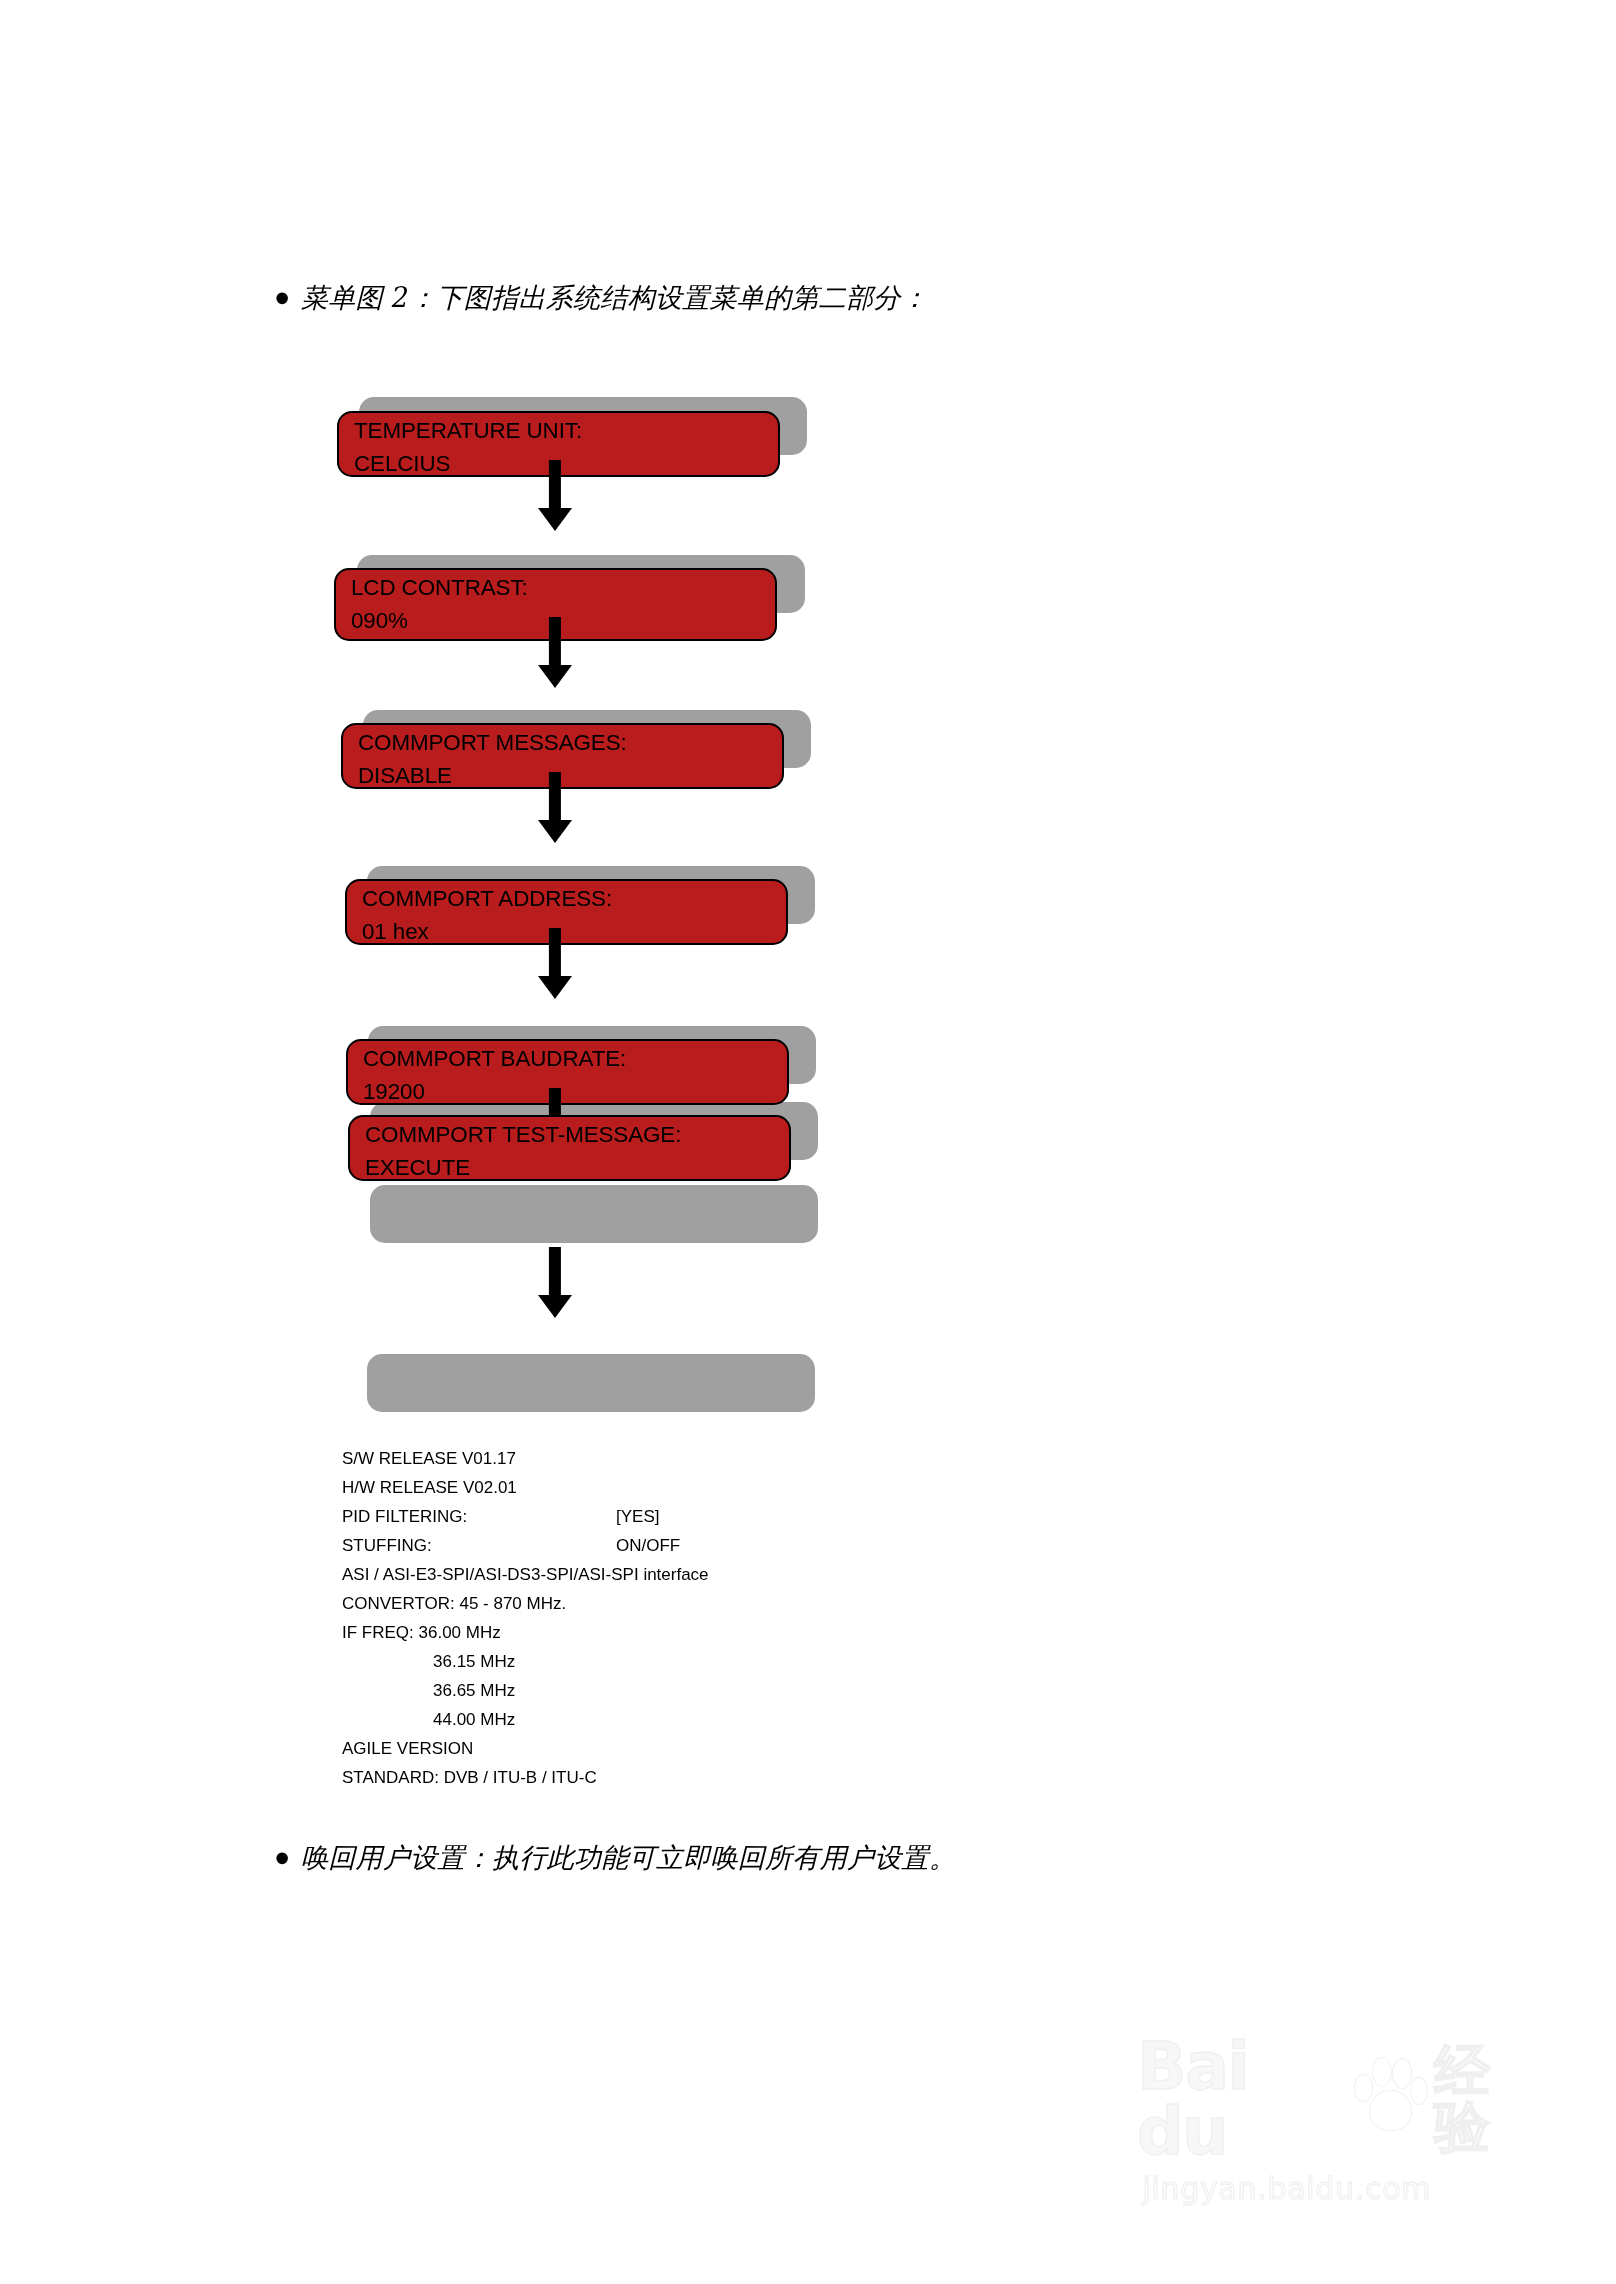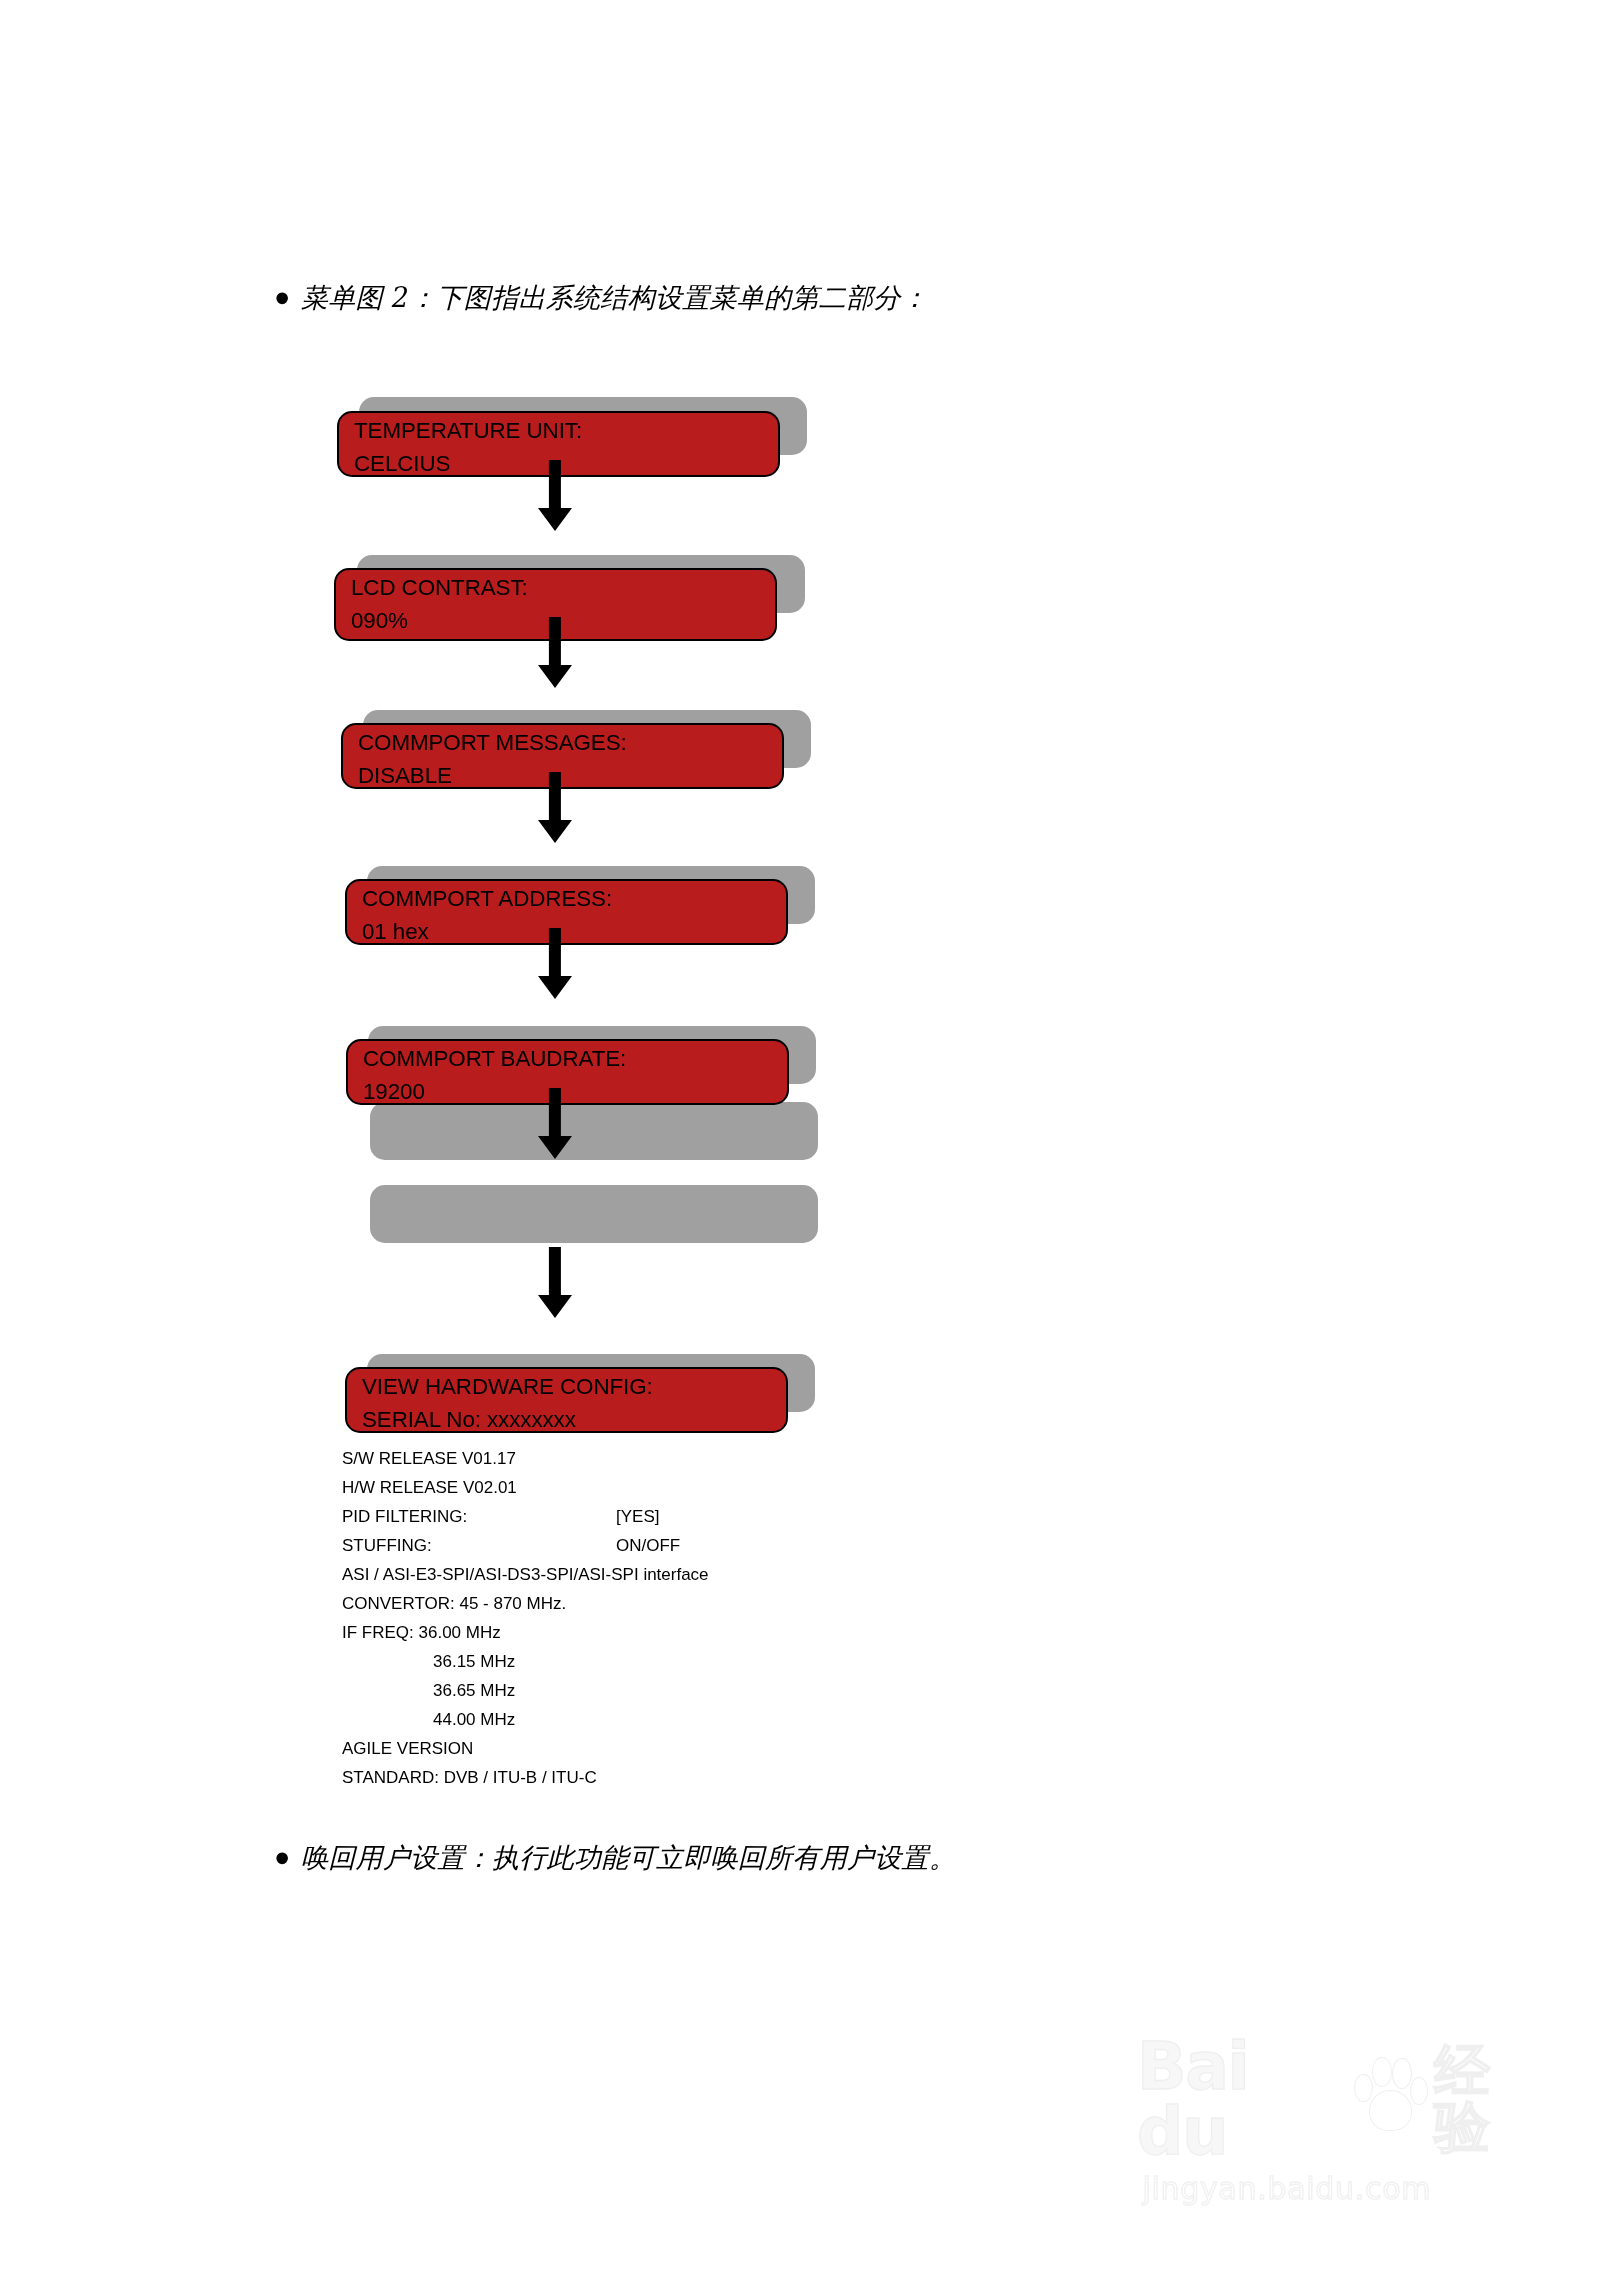--- a/index.html
+++ b/index.html
@@ -234,26 +234,26 @@
   <div class="fc-node" style="left:346px; top:1002px; width:443px; height:66px;">
     <div class="fc-line1">COMMPORT BAUDRATE:</div>
     <div class="fc-line2">19200</div>
   </div>
   <div class="fc-arrow" style="left:536px; top:1088px; width:38px; height:71px;">
     <span class="shaft" style="height:49px;"></span>
     <span class="head"></span>
   </div>
 
   <div class="fc-shadow" style="left:370px; top:1102px; width:448px; height:58px; top:1102px;"></div>
+  <div class="fc-node" style="left:348px; top:1078px; width:443px; height:66px;">
+    <div class="fc-line1">COMMPORT TEST-MESSAGE:</div>
+    <div class="fc-line2">EXECUTE</div>
+  </div>
 
   <div class="fc-shadow" style="left:367px; top:1354px; width:448px; height:58px;"></div>
-  <div class="fc-node" style="left:345px; top:1330px; width:443px; height:66px;">
-    <div class="fc-line1">VIEW HARDWARE CONFIG:</div>
-    <div class="fc-line2">SERIAL No: xxxxxxxx</div>
-  </div>
 </div>
 
 <div id="flowchart-fix" style="position:absolute;left:0;top:0;width:1617px;height:2284px;">
   <div class="fc-shadow" style="left:370px; top:1185px; width:448px; height:58px;"></div>
   <div class="fc-arrow" style="left:536px; top:1247px; width:38px; height:71px;">
     <span class="shaft" style="height:49px;"></span>
     <span class="head"></span>
   </div>
 </div>
 

